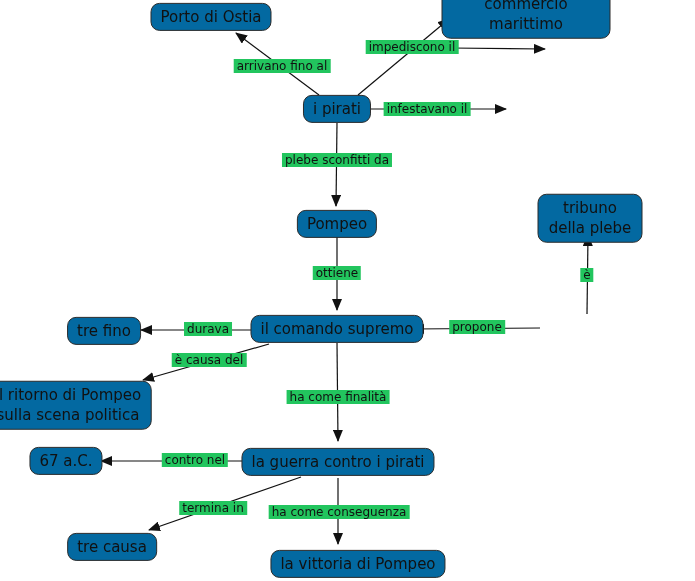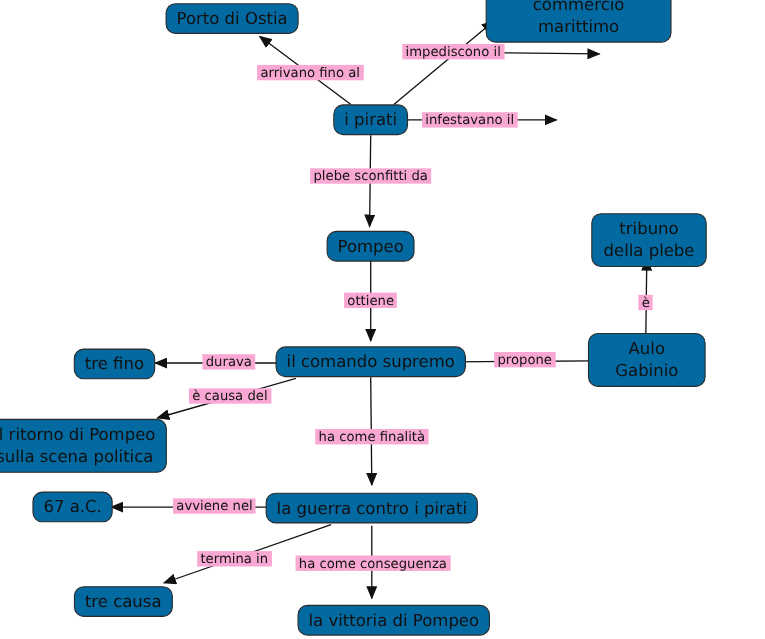--- a/index.html
+++ b/index.html
@@ -21,21 +21,21 @@
     font-size:15px;
     line-height:1.35;
     color:#111111;
     white-space:pre-line;
     text-align:center;
     box-sizing:border-box;
   }
   .link-label {
     position:absolute;
     transform:translate(-50%,-50%);
-    background:#f9a8d4;
+    background:#22c55e;
     padding:0 3px;
     font-size:12px;
     color:#111111;
     white-space:nowrap;
     text-align:center;
   }
 </style>
 </head>
 <body>
 
@@ -68,31 +68,30 @@
   <div class="link-label" style="left:282px;top:66px">arrivano fino al</div>
   <div class="link-label" style="left:412px;top:47px">impediscono il</div>
   <div class="link-label" style="left:427px;top:109px">infestavano il</div>
   <div class="link-label" style="left:337px;top:160px">plebe sconfitti da</div>
   <div class="link-label" style="left:337px;top:273px">ottiene</div>
   <div class="link-label" style="left:587px;top:275px">è</div>
   <div class="link-label" style="left:477px;top:327px">propone</div>
   <div class="link-label" style="left:208px;top:329px">durava</div>
   <div class="link-label" style="left:209px;top:360px">è causa del</div>
   <div class="link-label" style="left:338px;top:397px">ha come finalità</div>
-  <div class="link-label" style="left:195px;top:460px">avviene nel</div>
+  <div class="link-label" style="left:195px;top:460px">contro nel</div>
   <div class="link-label" style="left:213px;top:508px">termina in</div>
   <div class="link-label" style="left:339px;top:512px">ha come conseguenza</div>
 
   <div class="node" style="left:211px;top:17px">Porto di Ostia</div>
   <div class="node" style="left:526px;top:14px">commercio marittimo</div>
   <div class="node" style="left:337px;top:109px">i pirati</div>
   <div class="node" style="left:337px;top:224px">Pompeo</div>
   <div class="node" style="left:590px;top:218px">tribuno della plebe</div>
   <div class="node" style="left:337px;top:329px">il comando supremo</div>
-  <div class="node" style="left:588px;top:327px">Aulo Gabinio</div>
   <div class="node" style="left:104px;top:331px">tre fino</div>
   <div class="node" style="left:68px;top:405px">il ritorno di Pompeo
 sulla scena politica</div>
   <div class="node" style="left:66px;top:461px">67 a.C.</div>
   <div class="node" style="left:338px;top:462px">la guerra contro i pirati</div>
   <div class="node" style="left:112px;top:547px">tre causa</div>
   <div class="node" style="left:358px;top:564px">la vittoria di Pompeo</div>
 
 </div>
 

